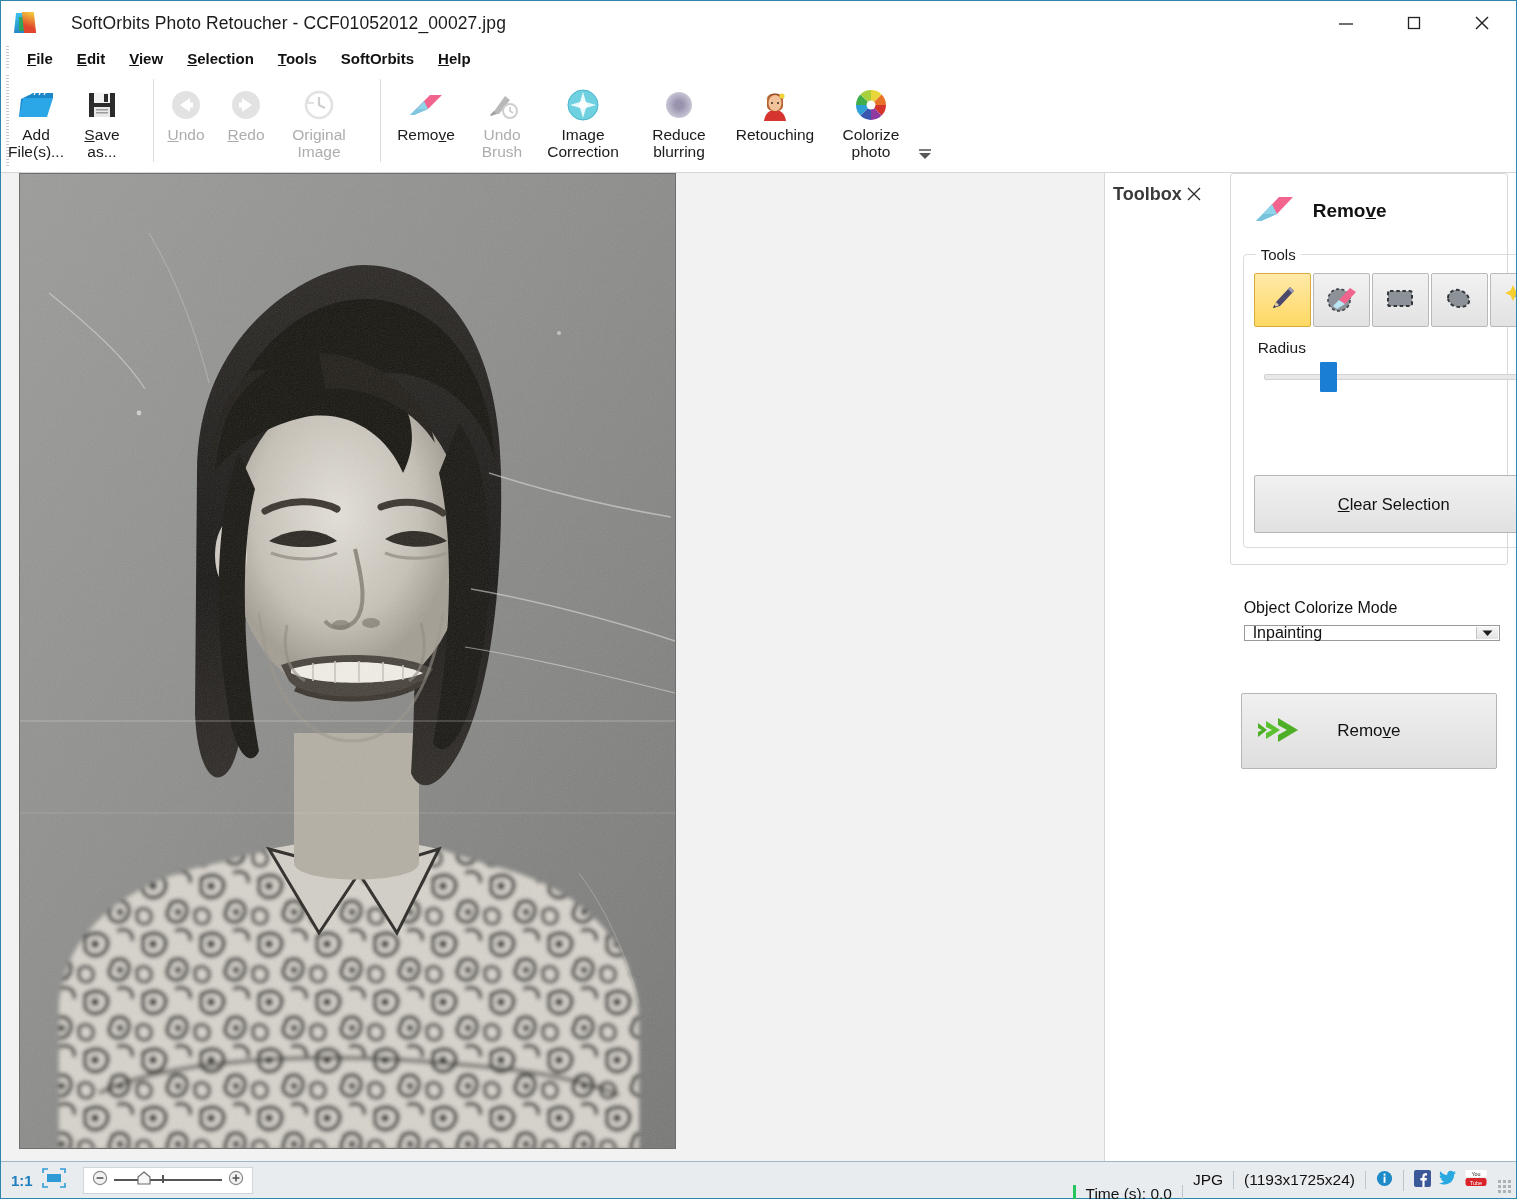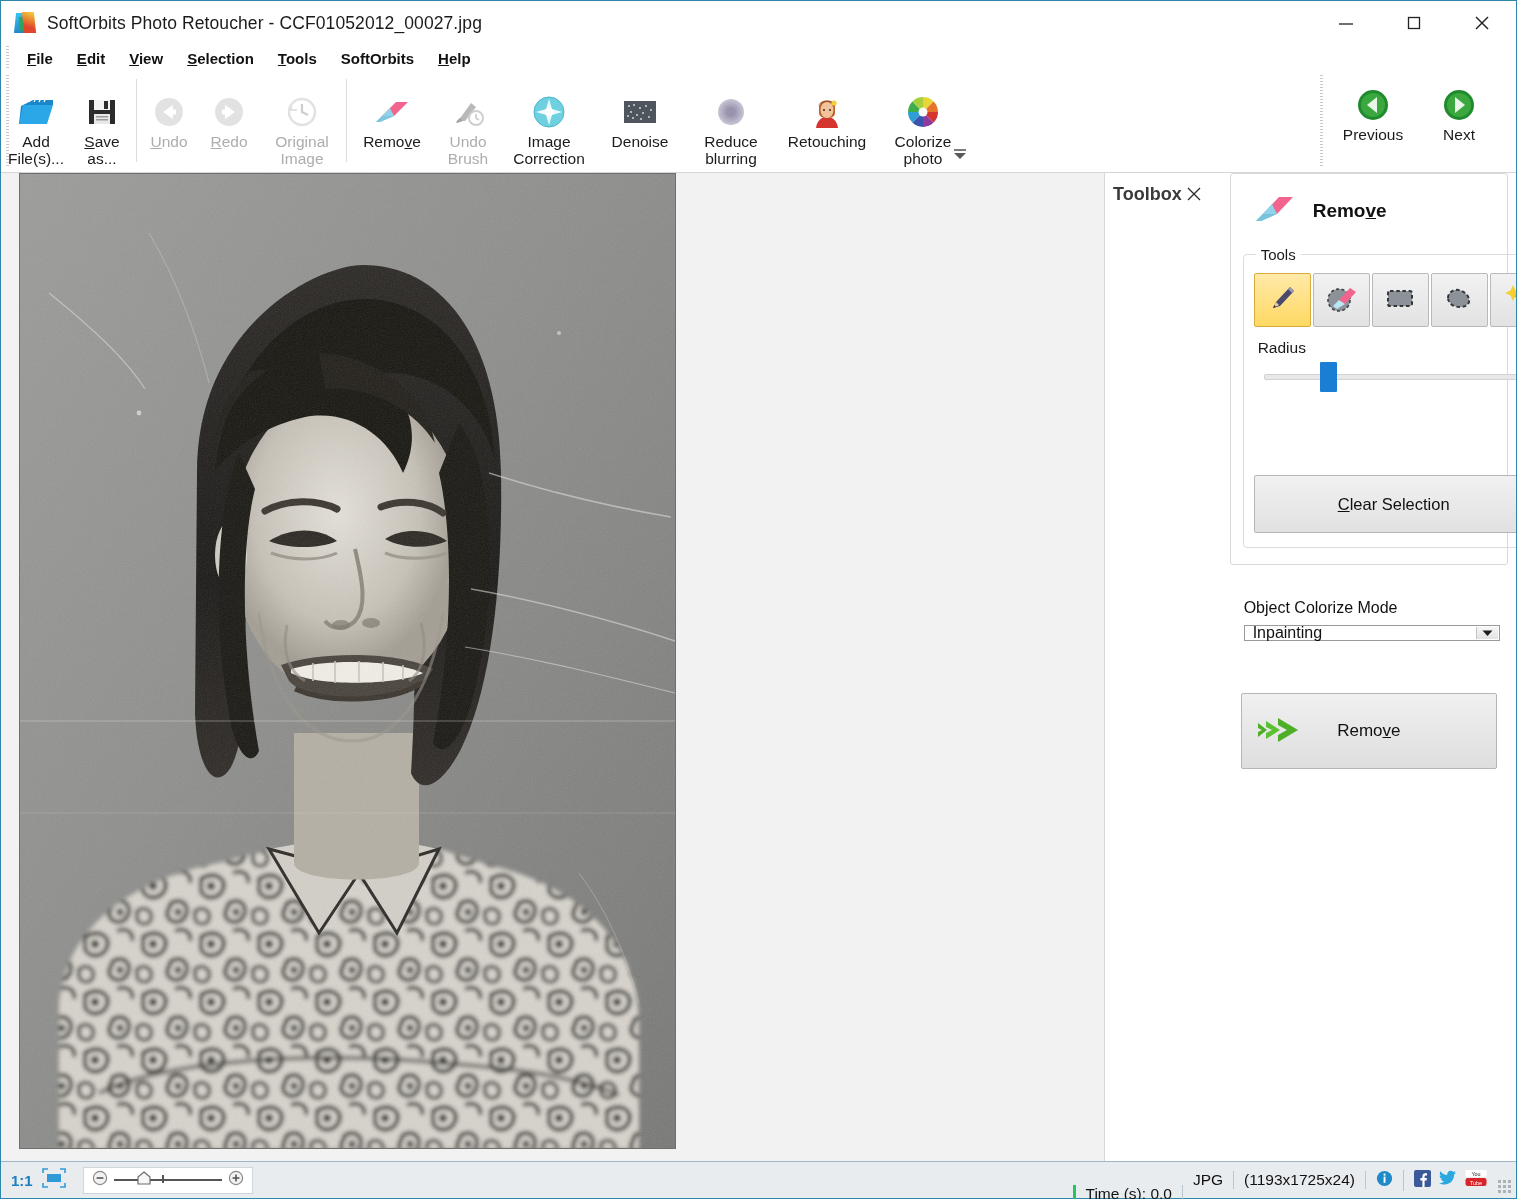--- a/index.html
+++ b/index.html
@@ -21,20 +21,21 @@
   }
 
   
   .titlebar {
     height: 44px;
     display: flex;
     align-items: center;
     background: #ffffff;
     flex: 0 0 auto;
     padding-left: 14px;
+    gap: 24px;
   }
   .app-icon {
     width: 22px; height: 22px;
     margin-right: 10px;
     position: relative;
     flex: 0 0 auto;
   }
   .app-icon .sq1 {
     position:absolute; left:0; top:1px; width:11px; height:20px;
     background: linear-gradient(160deg,#3ec6f0,#1f7fc4);
@@ -102,22 +103,22 @@
     position: relative;
     border-bottom: 1px solid #d6d6d6;
   }
   .ribbon::before{
     content:"";
     position:absolute; left:5px; top:4px; bottom:6px; width:3px;
     background-image: repeating-linear-gradient(to bottom,#c8c8c8 0 1px,transparent 1px 3px);
   }
   .rgroup {
     display: flex;
-    align-items: flex-end;
-    padding: 6px 2px 0 2px;
+    align-items: flex-start;
+    padding: 6px 19px 0 2px;
     position: relative;
   }
   .rgroup + .rgroup::before {
     content:"";
     position:absolute; left:-1px; top:8px; bottom:10px;
     width:1px; background:#dcdcdc;
   }
   .rbtn {
     width: 66px;
     min-height: 88px;
@@ -581,42 +582,20 @@
         <div class="ico">
           <svg width="36" height="36" viewBox="0 0 36 36">
             <circle cx="18" cy="18" r="15" fill="#6fd0e0"></circle>
             <circle cx="18" cy="18" r="15" fill="none" stroke="#49b6cc" stroke-width="1"></circle>
             <path d="M18 5 L21 15 L31 18 L21 21 L18 31 L15 21 L5 18 L15 15 Z" fill="#eafafd"></path>
             <circle cx="18" cy="18" r="4" fill="#ffffff"></circle>
           </svg>
         </div>
         <div class="lbl">Image
 Correction</div>
-      </div>
-      <div class="rbtn wide">
-        <div class="ico">
-          <svg width="38" height="28" viewBox="0 0 38 28">
-            <rect x="3" y="3" width="32" height="22" fill="#4e555c"></rect>
-            <g fill="#aeb6bd">
-              <rect x="7" y="7" width="2" height="2"></rect>
-                <rect x="12" y="6" width="2" height="2"></rect>
-              <rect x="18" y="9" width="2" height="2"></rect>
-                <rect x="24" y="7" width="2" height="2"></rect>
-              <rect x="29" y="11" width="2" height="2"></rect>
-                <rect x="9" y="13" width="2" height="2"></rect>
-              <rect x="15" y="16" width="2" height="2"></rect>
-                <rect x="21" y="14" width="2" height="2"></rect>
-              <rect x="27" y="18" width="2" height="2"></rect>
-                <rect x="11" y="19" width="2" height="2"></rect>
-              <rect x="19" y="20" width="2" height="2"></rect>
-                <rect x="6" y="17" width="2" height="2"></rect>
-            </g>
-          </svg>
-        </div>
-        <div class="lbl">Denoise</div>
       </div>
       <div class="rbtn xwide">
         <div class="ico">
           <svg width="34" height="34" viewBox="0 0 34 34">
             <defs>
                 <radialGradient id="blr">
                   <stop offset="30%" stop-color="#9a93ae"></stop>
                   <stop offset="100%" stop-color="#c9c6d6"></stop>
                 </radialGradient>
               </defs>
@@ -660,42 +639,20 @@
 photo</div>
       </div>
       <div class="overflow-arrow">
         <svg width="16" height="14" viewBox="0 0 16 14">
           <rect x="2" y="2" width="12" height="2" fill="#7c7c7c"></rect>
           <path d="M2 6 L14 6 L8 12 Z" fill="#5a5a5a"></path>
         </svg>
       </div>
     </div>
 
-    <div class="nav-group">
-      <div class="rbtn wide">
-        <div class="ico">
-          <svg width="34" height="34" viewBox="0 0 34 34">
-            <circle cx="17" cy="17" r="15" fill="#1f8a2e"></circle>
-            <circle cx="17" cy="17" r="12" fill="#3aa83f"></circle>
-            <path d="M21 9 L11 17 L21 25 L21 19 L21 15 Z" fill="#e9f5e9"></path>
-          </svg>
-        </div>
-        <div class="lbl">Previous</div>
-      </div>
-      <div class="rbtn wide">
-        <div class="ico">
-          <svg width="34" height="34" viewBox="0 0 34 34">
-            <circle cx="17" cy="17" r="15" fill="#1f8a2e"></circle>
-            <circle cx="17" cy="17" r="12" fill="#3aa83f"></circle>
-            <path d="M13 9 L23 17 L13 25 L13 19 L13 15 Z" fill="#e9f5e9"></path>
-          </svg>
-        </div>
-        <div class="lbl">Next</div>
-      </div>
-    </div>
   </div>
 
   <div class="body">
 
     <div class="canvas-area">
       <div class="photo" title="">
         <svg viewBox="0 0 657 976" preserveAspectRatio="none">
           <defs>
             <linearGradient id="bgGrad" x1="0" y1="0" x2="1" y2="1">
               <stop offset="0%" stop-color="#9c9c9a"></stop>

